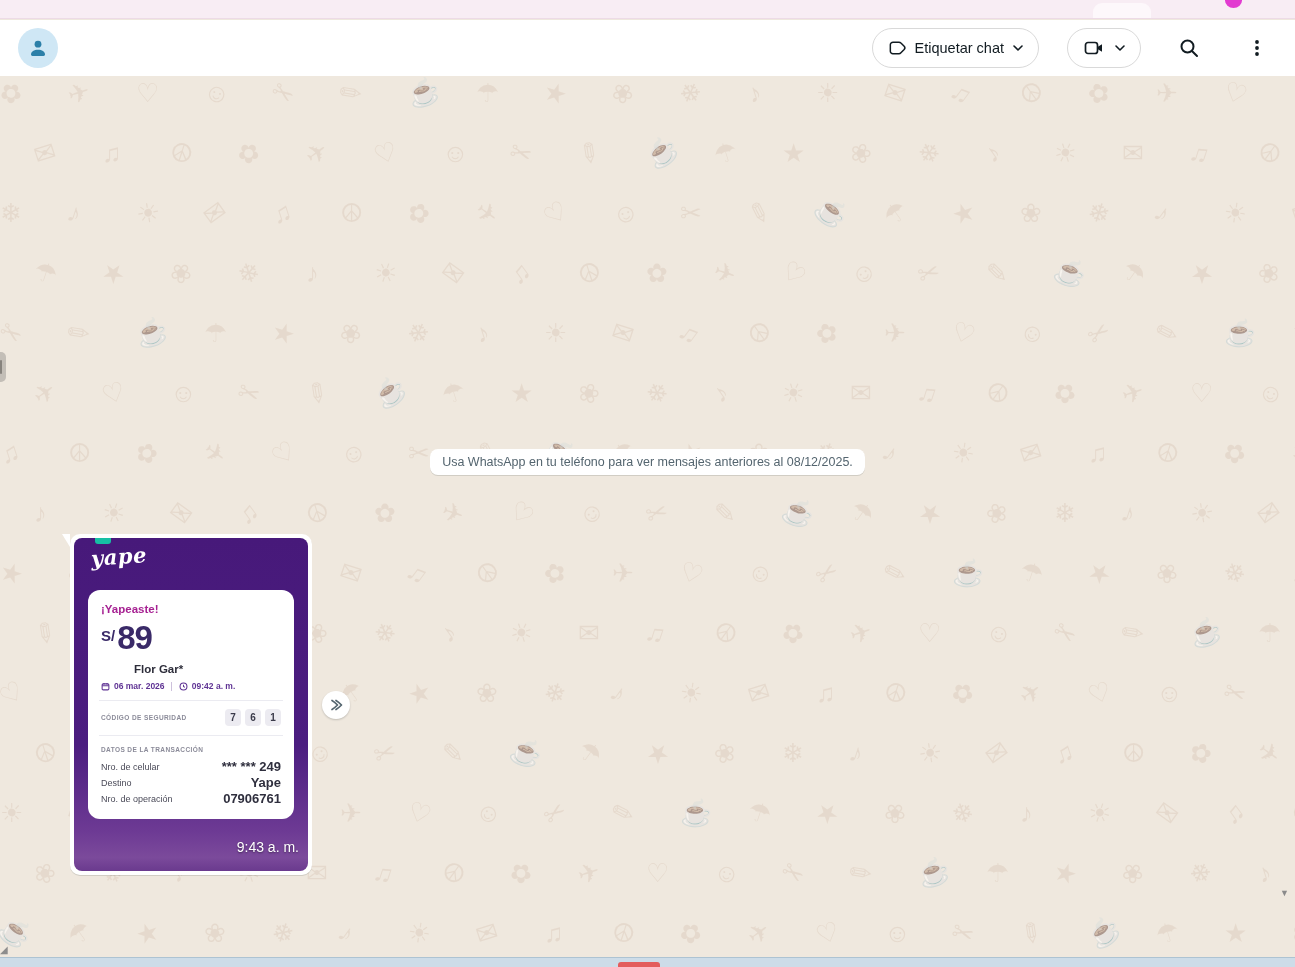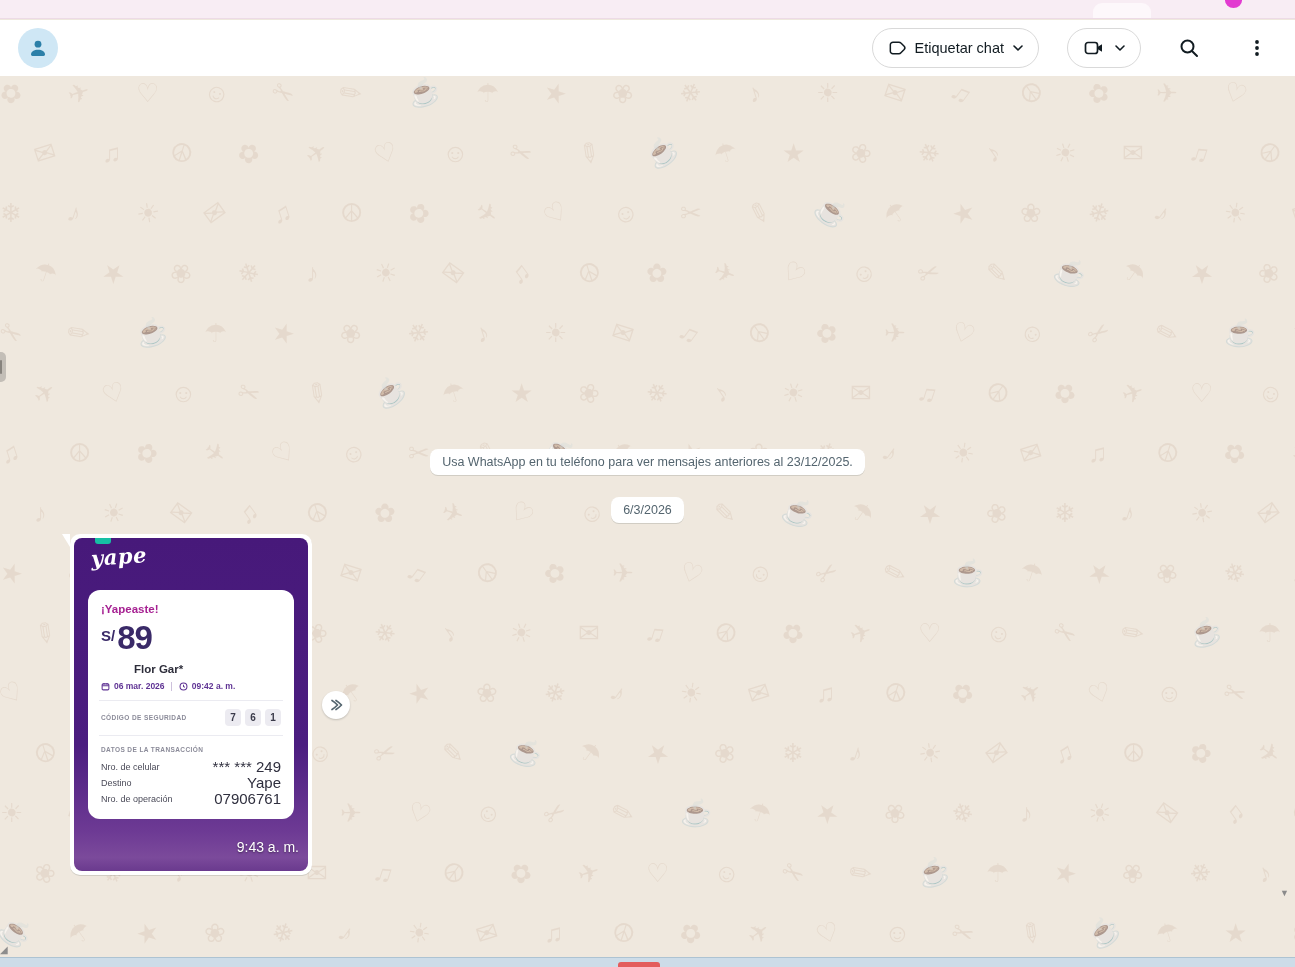--- a/index.html
+++ b/index.html
@@ -79,21 +79,21 @@
   .divider { border-top:1px solid #ebebf1; margin:9px -2px 0 -2px; }
   .sec-row { margin-top:8px; display:flex; align-items:center; justify-content:space-between; }
   .micro-label { font-size:6.5px; letter-spacing:.4px; color:#8b8b99; font-weight:700; }
   .code-boxes { display:flex; gap:4px; }
   .code-box { width:16px; height:17px; background:#ecebf1; border-radius:4px; display:flex;
     align-items:center; justify-content:center; font-size:10px; font-weight:700; color:#3a3a4a; }
   .datos-label { margin-top:10px; }
   .tx-rows { margin-top:6px; }
   .tx-row { display:flex; justify-content:space-between; align-items:center; line-height:16px; }
   .tx-label { font-size:9px; color:#4a4a58; }
-  .tx-value { font-size:15px; font-weight:400; color:#2f2f3e; }
+  .tx-value { font-size:13px; font-weight:700; color:#2f2f3e; }
   .msg-time { position:absolute; right:9px; bottom:16px; color:#ffffff; font-size:14px;
     text-shadow:0 1px 2px rgba(0,0,0,.45); }
 
   .forward-btn { margin-left:10px; width:28px; height:28px; border-radius:50%; background:#fff;
     box-shadow:0 1px 2px rgba(11,20,26,.2); border:none; display:flex; align-items:center;
     justify-content:center; cursor:pointer; }
 
   .scroll-caret { position:absolute; right:6px; top:812px; color:#8a8a8a; font-size:9px;
     cursor:pointer; z-index:4; }
 </style>
@@ -440,24 +440,21 @@
       <span class="doodle" style="left: 1020px; top: 844px; transform: rotate(36deg);">✎</span>
       <span class="doodle" style="left: 1088px; top: 844px; transform: rotate(-36deg);">☕</span>
       <span class="doodle" style="left: 1156px; top: 844px; transform: rotate(-18deg);">☂</span>
       <span class="doodle" style="left: 1224px; top: 844px; transform: rotate(0deg);">★</span>
       <span class="doodle" style="left: 1292px; top: 844px; transform: rotate(18deg);">❀</span>
     </div>
 
   <div class="left-handle"></div>
 
   <div class="chip-row notice-row">
-    <div class="chip">Usa WhatsApp en tu teléfono para ver mensajes anteriores al 23/12/2025.</div>
-  </div>
-  <div class="chip-row date-row">
-    <div class="chip">6/3/2026</div>
+    <div class="chip">Usa WhatsApp en tu teléfono para ver mensajes anteriores al 08/12/2025.</div>
   </div>
 
   <div class="message-row">
     <div class="bubble">
       <div class="bubble-tail"></div>
       <div class="receipt-img">
         <div class="teal-notch"></div>
         <div class="yape-logo">yape</div>
 
         <div class="receipt-card">

